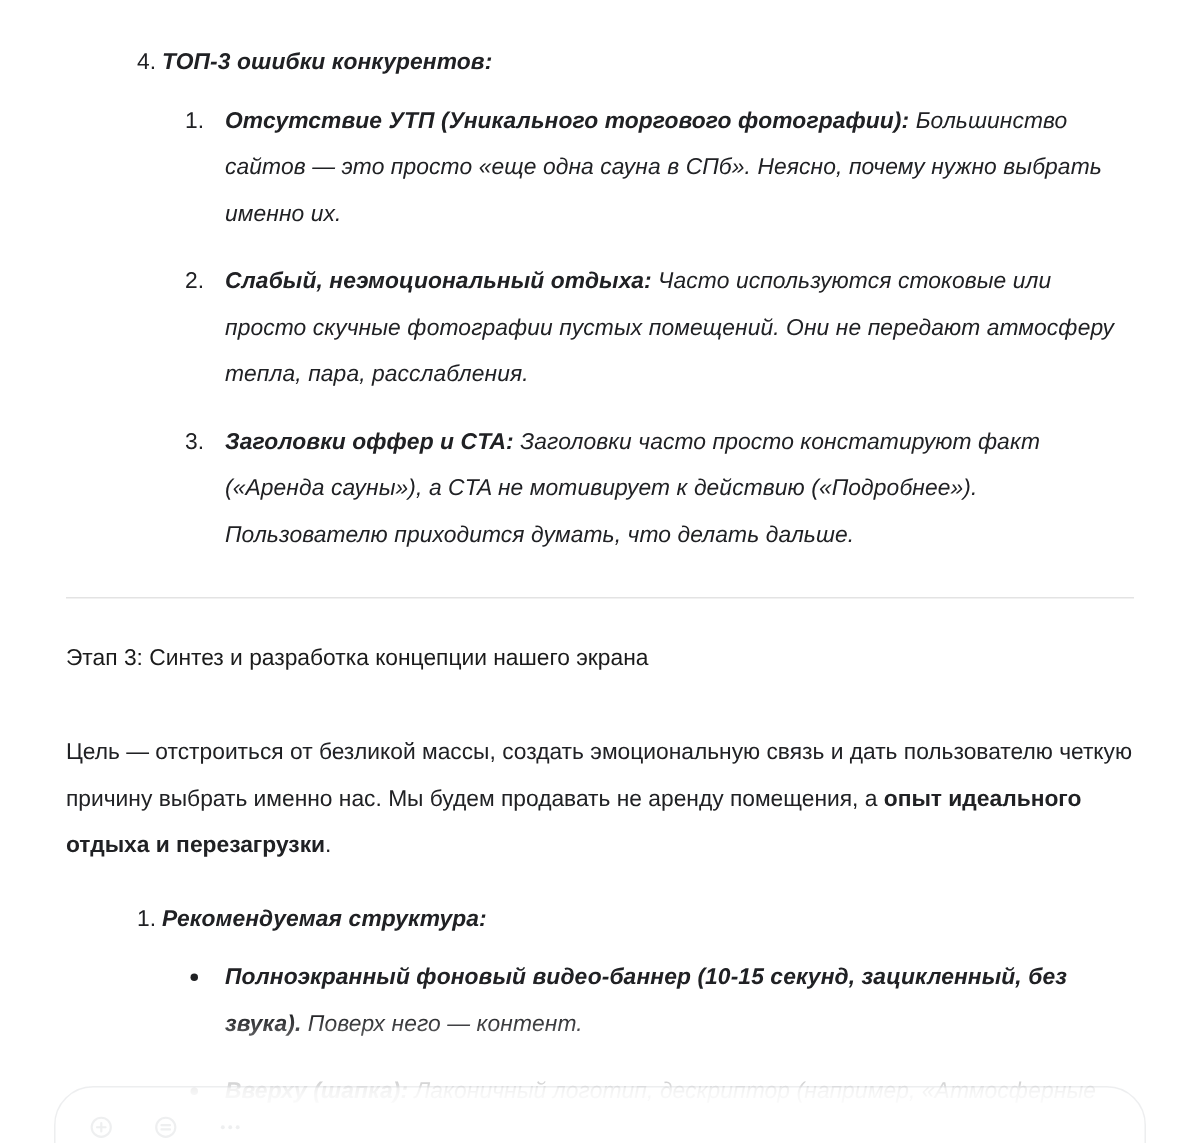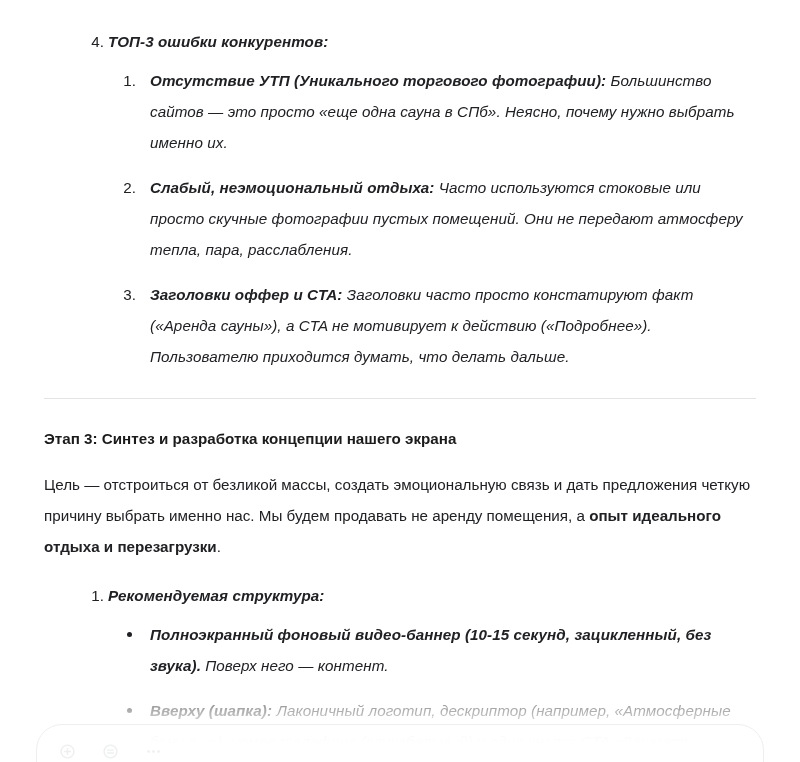--- a/index.html
+++ b/index.html
@@ -102,23 +102,23 @@
     height: 1px;
     background: #e3e3e3;
     margin: 26px 0 24px 0;
     border: 0;
   }
 
   
   .stage-heading {
     font-size: 15.2px;
     line-height: 31px;
-    font-weight: 700;
+    font-weight: 400;
     color: #1b1b1b;
-    margin: 0 0 15px 0;
+    margin: 0 0 32px 0;
   }
 
   .para {
     font-size: 15.2px;
     line-height: 31px;
     color: #202124;
     margin: 0 0 18px 0;
   }
 
   
@@ -192,21 +192,21 @@
             <div class="line"><span class="b">Заголовки оффер и CTA:</span><span> Заголовки часто просто констатируют факт («Аренда сауны»), а CTA не мотивирует к действию («Подробнее»). Пользователю приходится думать, что делать дальше.</span></div>
           </li>
         </ol>
       </li>
     </ol>
 
     <hr class="divider">
 
     <div class="stage-heading">Этап 3: Синтез и разработка концепции нашего экрана</div>
 
-    <p class="para"><span>Цель — отстроиться от безликой массы, создать эмоциональную связь и дать предложения четкую причину выбрать именно нас. Мы будем продавать не аренду помещения, а </span><span class="b">опыт идеального отдыха и перезагрузки</span><span>.</span></p>
+    <p class="para"><span>Цель — отстроиться от безликой массы, создать эмоциональную связь и дать пользователю четкую причину выбрать именно нас. Мы будем продавать не аренду помещения, а </span><span class="b">опыт идеального отдыха и перезагрузки</span><span>.</span></p>
 
     <ol class="ol1">
       <li>
         <span class="marker">1.</span>
         <div class="line b">Рекомендуемая структура:</div>
 
         <ul class="ul1">
           <li>
             <span class="dot"></span>
             <div class="line"><span class="b">Полноэкранный фоновый видео-баннер (10-15 секунд, зацикленный, без звука).</span><span> Поверх него — контент.</span></div>

